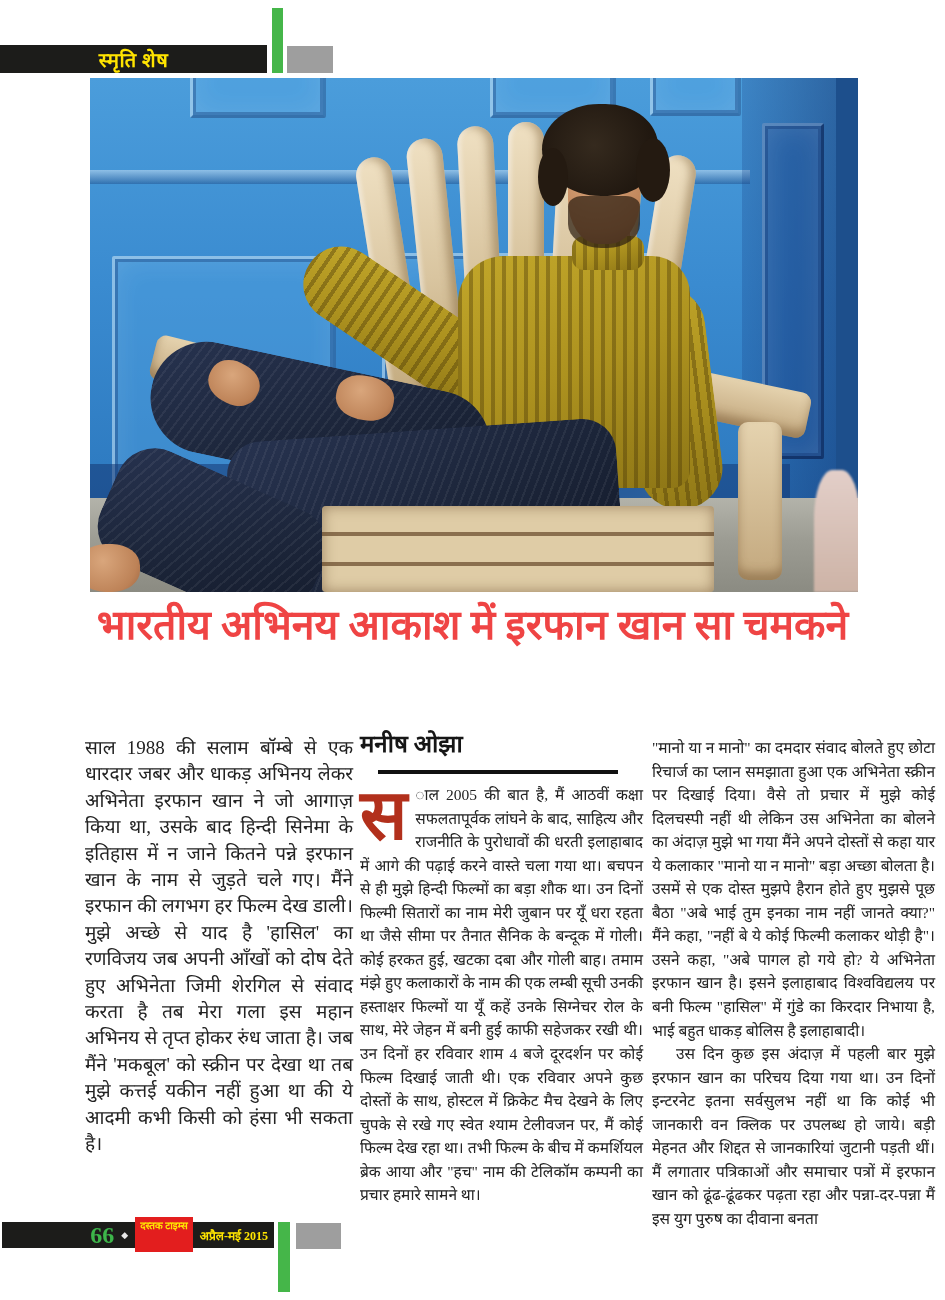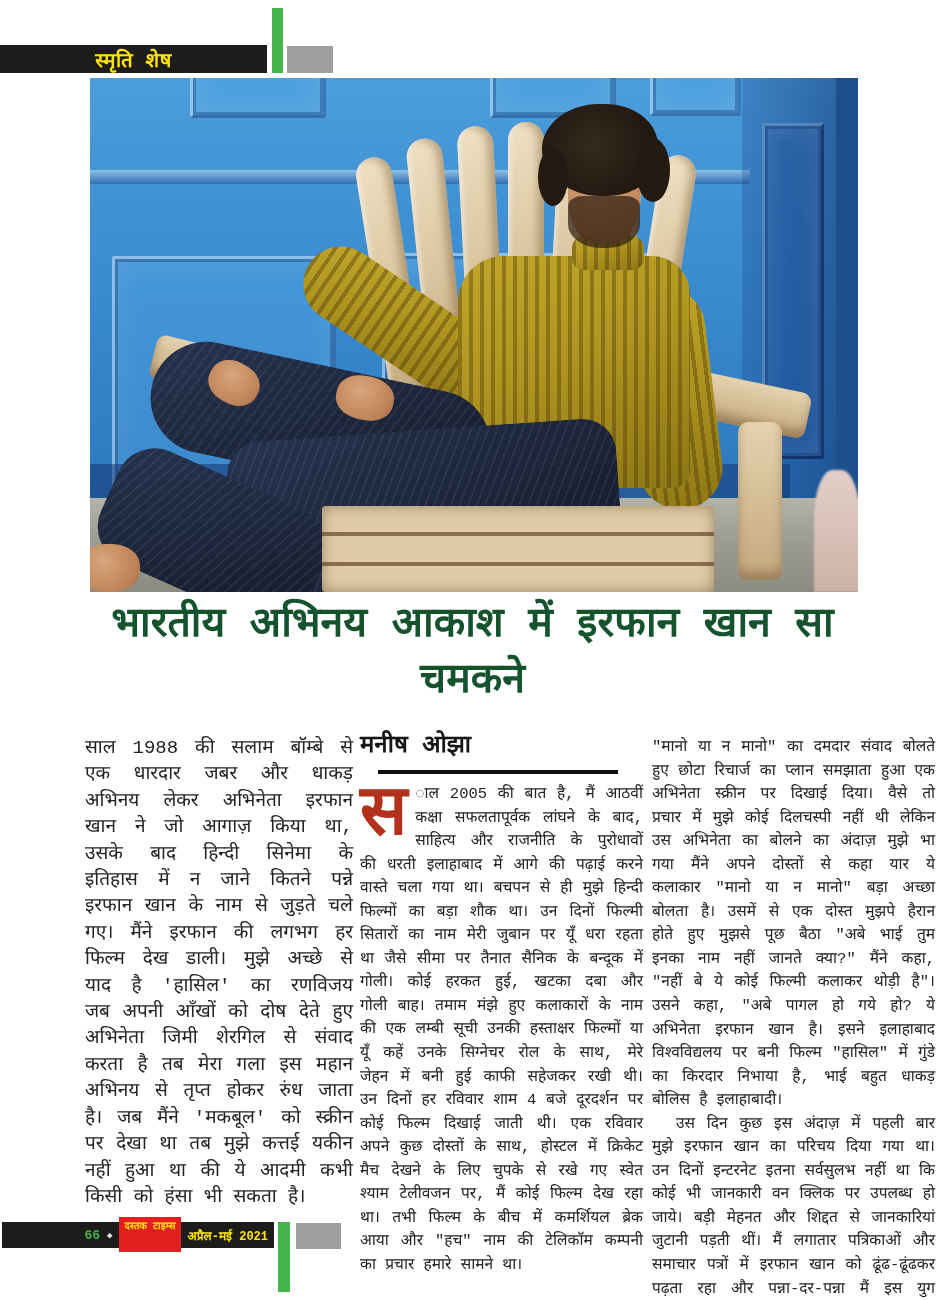--- a/index.html
+++ b/index.html
@@ -1,18 +1,18 @@
 <!DOCTYPE html>
 <html lang="hi"><head>
 <meta charset="utf-8">
 <style>
   html,body{margin:0;padding:0;background:#ffffff;}
   .page{
     position:relative;width:945px;height:1300px;background:#fff;overflow:hidden;
-    font-family:Liberation Mono, monospace;color:#1c1c1c;
+    font-family:Liberation Serif, serif;color:#1c1c1c;
   }
   
   .kicker-bar{position:absolute;left:0;top:45px;width:267px;height:28px;background:#1c1c1a;
     display:flex;align-items:center;justify-content:center;}
   .kicker-bar span{color:#ffe400;font-size:20px;font-weight:bold;letter-spacing:.5px;}
   .green-bar-top{position:absolute;left:272px;top:8px;width:11px;height:65px;background:#45b649;}
   .gray-box-top{position:absolute;left:287px;top:46px;width:46px;height:27px;background:#9e9e9e;}
   
   .photo{position:absolute;left:90px;top:78px;width:768px;height:514px;overflow:hidden;
     background:linear-gradient(180deg,#4b9ddb 0%,#3a8bd0 40%,#2f7cc2 75%,#2a6fb4 100%);}
@@ -41,37 +41,37 @@
     border-radius:4px;box-shadow:inset 0 0 14px rgba(90,60,30,.5);}
   .sweater{background:
     repeating-linear-gradient(90deg,rgba(70,52,6,.38) 0 4px,rgba(0,0,0,0) 4px 11px),
     linear-gradient(160deg,#c2a72a 0%,#ad921f 50%,#8e7616 100%);}
   .navy{background:
     repeating-linear-gradient(115deg,rgba(255,255,255,.06) 0 2px,rgba(0,0,0,0) 2px 8px),
     linear-gradient(150deg,#273350 0%,#1b2438 60%,#131a2a 100%);}
   .skin{background:radial-gradient(circle at 40% 35%,#d9a67c 0%,#bd8257 70%,#9d6541 100%);}
   
   .headline{position:absolute;left:70px;top:597px;width:805px;text-align:center;
-    font-weight:bold;color:#14532d;font-size:41px;line-height:56px;letter-spacing:0;}
+    font-weight:bold;color:#ef4444;font-size:41px;line-height:56px;letter-spacing:0;}
   .byline{position:absolute;left:360px;top:726px;width:284px;text-align:left;
     font-size:24px;font-weight:bold;color:#161616;}
   .byline-rule{position:absolute;left:378px;top:770px;width:240px;height:4px;background:#111;}
   
   .col{position:absolute;text-align:justify;color:#222;}
   .col1{left:85px;top:735px;width:268px;font-size:19px;line-height:1.39;}
   .col2{left:360px;top:783px;width:283px;font-size:15.5px;line-height:1.52;}
   .col3{left:652px;top:736px;width:283px;font-size:15.5px;line-height:1.52;}
   .col3 p{margin:0;}
   .col3 p.indent{text-indent:24px;}
   .dropcap{float:left;color:#b2301c;font-size:70px;line-height:58px;font-weight:bold;
     margin:4px 8px 0 0;}
   
   .footer-bar{position:absolute;left:2px;top:1222px;width:272px;height:26px;background:#1c1c1a;
     display:flex;align-items:center;justify-content:flex-end;gap:7px;padding-right:6px;box-sizing:border-box;}
-  .page-num{color:#3db54a;font-size:13px;font-weight:bold;}
+  .page-num{color:#3db54a;font-size:24px;font-weight:bold;}
   .diamond{color:#e8e8e8;font-size:9px;}
   .logo-box{background:#e31e1e;color:#ffe600;font-size:10px;font-weight:bold;
     padding:1px 5px 20px;border-bottom:2px solid #fff;white-space:nowrap;}
   .issue-date{color:#ffe600;font-size:12px;font-weight:bold;white-space:nowrap;}
   .green-bar-bottom{position:absolute;left:278px;top:1222px;width:12px;height:70px;background:#45b649;}
   .gray-box-bottom{position:absolute;left:296px;top:1223px;width:45px;height:26px;background:#9e9e9e;}
 </style>
 </head>
 <body>
 
@@ -151,18 +151,18 @@
 
   <div class="col col3">
     <p>"मानो या न मानो" का दमदार संवाद बोलते हुए छोटा रिचार्ज का प्लान समझाता हुआ एक अभिनेता स्क्रीन पर दिखाई दिया। वैसे तो प्रचार में मुझे कोई दिलचस्पी नहीं थी लेकिन उस अभिनेता का बोलने का अंदाज़ मुझे भा गया मैंने अपने दोस्तों से कहा यार ये कलाकार "मानो या न मानो" बड़ा अच्छा बोलता है। उसमें से एक दोस्त मुझपे हैरान होते हुए मुझसे पूछ बैठा "अबे भाई तुम इनका नाम नहीं जानते क्या?" मैंने कहा, "नहीं बे ये कोई फिल्मी कलाकर थोड़ी है"। उसने कहा, "अबे पागल हो गये हो? ये अभिनेता इरफान खान है। इसने इलाहाबाद विश्वविद्यलय पर बनी फिल्म "हासिल" में गुंडे का किरदार निभाया है, भाई बहुत धाकड़ बोलिस है इलाहाबादी।</p>
     <p class="indent">उस दिन कुछ इस अंदाज़ में पहली बार मुझे इरफान खान का परिचय दिया गया था। उन दिनों इन्टरनेट इतना सर्वसुलभ नहीं था कि कोई भी जानकारी वन क्लिक पर उपलब्ध हो जाये। बड़ी मेहनत और शिद्दत से जानकारियां जुटानी पड़ती थीं। मैं लगातार पत्रिकाओं और समाचार पत्रों में इरफान खान को ढूंढ-ढूंढकर पढ़ता रहा और पन्ना-दर-पन्ना मैं इस युग पुरुष का दीवाना बनता</p>
   </div>
 
   <div class="footer-bar">
     <span class="page-num">66</span>
     <span class="diamond">◆</span>
     <span class="logo-box">दस्तक टाइम्स</span>
-    <span class="issue-date">अप्रैल-मई 2021</span>
+    <span class="issue-date">अप्रैल-मई 2015</span>
   </div>
   <div class="green-bar-bottom"></div>
   <div class="gray-box-bottom"></div>
 
 </div>
 
 </body></html>

